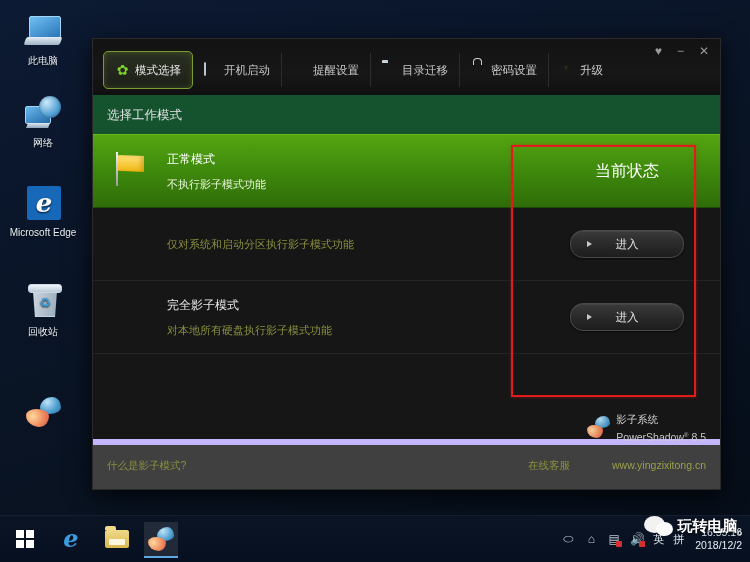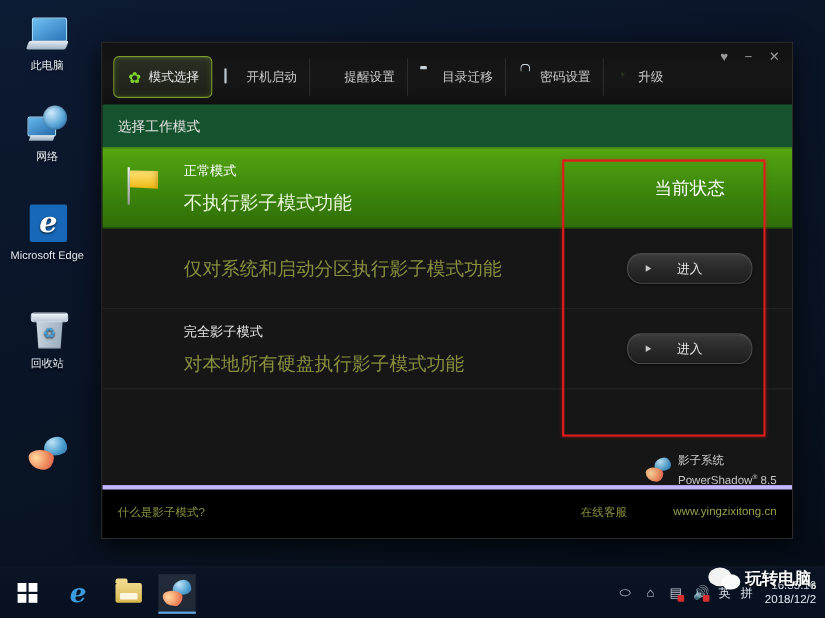--- a/index.html
+++ b/index.html
@@ -197,21 +197,21 @@
   .flag .cloth {
     position:absolute; left:5px; top:3px; width:26px; height:17px;
     background: linear-gradient(180deg,#ffe27a,#f0b810);
     border-radius: 1px;
     clip-path: polygon(0 0, 100% 6%, 100% 100%, 0 92%);
     box-shadow: inset -3px 0 4px rgba(160,110,0,.35);
   }
   .mode-text { flex: 1 1 auto; }
   .mode-name { font-size:12px; color:#ffffff; margin-bottom:9px; }
   .mode-row:not(.current) .mode-name { color:#e6e6e6; }
-  .mode-desc { font-size:17px; color:#e9f6d8; }
+  .mode-desc { font-size:11px; color:#e9f6d8; }
   .mode-row:not(.current) .mode-desc { color:#8a8f3e; }
   .mode-action {
     width: 186px; flex:0 0 auto;
     display:flex; align-items:center; justify-content:center;
   }
   .status-text { color:#ffffff; font-size:16px; }
   .enter-btn {
     width: 112px; height: 26px;
     border-radius: 13px;
     background: linear-gradient(180deg,#3b3b3b 0%, #2b2b2b 45%, #1d1d1d 100%);
@@ -223,22 +223,22 @@
   }
   .enter-btn .arrow {
     position:absolute; left:16px; top:50%; transform:translateY(-50%);
     width:0;height:0;border-left:5px solid #c8c8c8;
     border-top:3.5px solid transparent;border-bottom:3.5px solid transparent;
   }
 
   .win-footer {
     position:absolute; left:0; right:0; bottom:0;
     height: 44px;
-    background:#000000;
-    border-top:4px solid #c4b5fd;
+    background:#404040;
+    border-top:6px solid #c4b5fd;
   }
   .footer-link {
     position:absolute; top:14px;
     color:#8a8f3e; font-size:10.5px;
   }
   .f-left { left: 14px; }
   .f-svc { right: 150px; }
   .f-url { right: 14px; color:#9a9f4a;}
 
   .brand {

